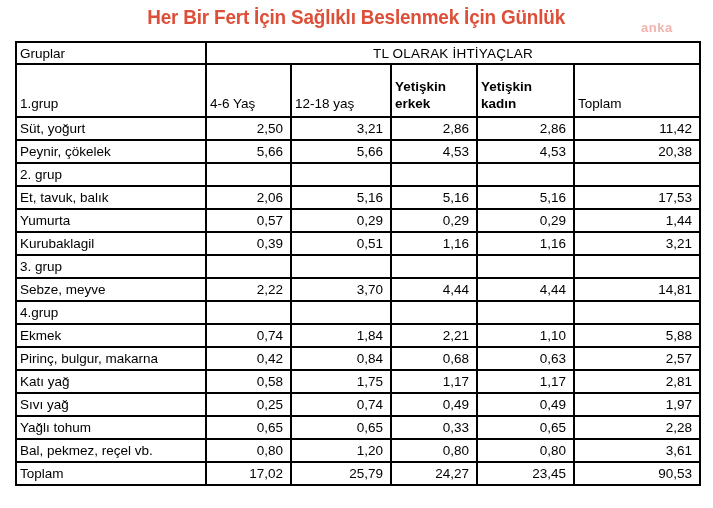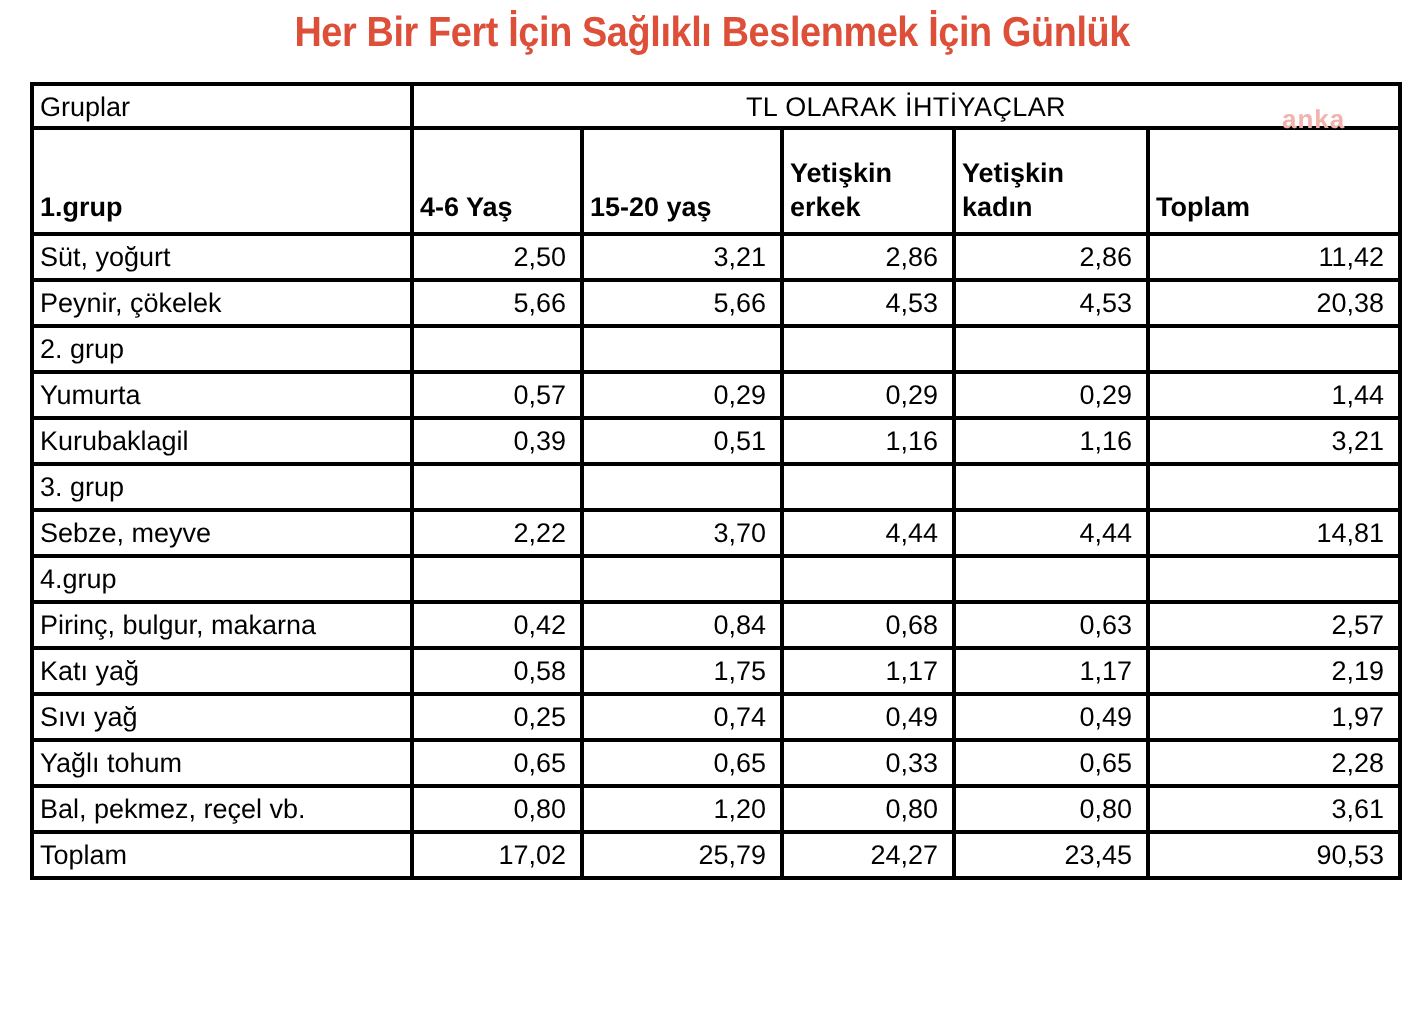--- a/index.html
+++ b/index.html
@@ -19,21 +19,21 @@
     font-weight: bold;
     letter-spacing: -0.2px;
     transform: scaleX(0.90);
     transform-origin: center;
     color: #dd4f38;
     white-space: nowrap;
   }
 
   .watermark {
     position: absolute;
-    left: 641px; top: 52px;
+    left: 641px; top: 20px;
     font-size: 13px;
     font-weight: bold;
     letter-spacing: 0.5px;
     color: #f2b3ae;
     z-index: 2;
   }
 
   table.needs {
     position: absolute;
     left: 15px; top: 41px;
@@ -63,21 +63,20 @@
   }
   
   tr.hdr2 th {
     height: 48px;
     vertical-align: bottom;
     text-align: left;
     font-size: 13.5px;
     padding-bottom: 3px;
     white-space: normal;
     line-height: 1.25;
-    font-weight: bold;
   }
   tr.hdr2 th.bold { font-weight: bold; margin-left: 37px; }
   
   tbody td { height: 21px; vertical-align: middle; }
   tbody td.label { text-align: left; padding-left: 3px; margin-left: 23px; }
   tbody td.num { text-align: right; padding-right: 7px; }
 </style>
 </head>
 <body>
 
@@ -99,21 +98,21 @@
       <col style="width:126px">
     </colgroup>
     <thead>
       <tr class="hdr1">
         <th class="corner">Gruplar</th>
         <th class="spanhead" colspan="5">TL OLARAK İHTİYAÇLAR</th>
       </tr>
       <tr class="hdr2">
         <th>1.grup</th>
         <th>4-6 Yaş</th>
-        <th>15-20 yaş</th>
+        <th>12-18 yaş</th>
         <th class="bold">Yetişkin erkek</th>
         <th class="bold">Yetişkin kadın</th>
         <th>Toplam</th>
       </tr>
     </thead>
     <tbody>
         <tr>
           <td class="label">Süt, yoğurt</td>
           <td class="num">2,50</td>
           <td class="num">3,21</td>
@@ -131,20 +130,28 @@
         </tr>
         <tr>
           <td class="label">2. grup</td>
           <td class="num"></td>
           <td class="num"></td>
           <td class="num"></td>
           <td class="num"></td>
           <td class="num"></td>
         </tr>
         <tr>
+          <td class="label">Et, tavuk, balık</td>
+          <td class="num">2,06</td>
+          <td class="num">5,16</td>
+          <td class="num">5,16</td>
+          <td class="num">5,16</td>
+          <td class="num">17,53</td>
+        </tr>
+        <tr>
           <td class="label">Yumurta</td>
           <td class="num">0,57</td>
           <td class="num">0,29</td>
           <td class="num">0,29</td>
           <td class="num">0,29</td>
           <td class="num">1,44</td>
         </tr>
         <tr>
           <td class="label">Kurubaklagil</td>
           <td class="num">0,39</td>
@@ -171,34 +178,42 @@
         </tr>
         <tr>
           <td class="label">4.grup</td>
           <td class="num"></td>
           <td class="num"></td>
           <td class="num"></td>
           <td class="num"></td>
           <td class="num"></td>
         </tr>
         <tr>
+          <td class="label">Ekmek</td>
+          <td class="num">0,74</td>
+          <td class="num">1,84</td>
+          <td class="num">2,21</td>
+          <td class="num">1,10</td>
+          <td class="num">5,88</td>
+        </tr>
+        <tr>
           <td class="label">Pirinç, bulgur, makarna</td>
           <td class="num">0,42</td>
           <td class="num">0,84</td>
           <td class="num">0,68</td>
           <td class="num">0,63</td>
           <td class="num">2,57</td>
         </tr>
         <tr>
           <td class="label">Katı yağ</td>
           <td class="num">0,58</td>
           <td class="num">1,75</td>
           <td class="num">1,17</td>
           <td class="num">1,17</td>
-          <td class="num">2,19</td>
+          <td class="num">2,81</td>
         </tr>
         <tr>
           <td class="label">Sıvı yağ</td>
           <td class="num">0,25</td>
           <td class="num">0,74</td>
           <td class="num">0,49</td>
           <td class="num">0,49</td>
           <td class="num">1,97</td>
         </tr>
         <tr>

